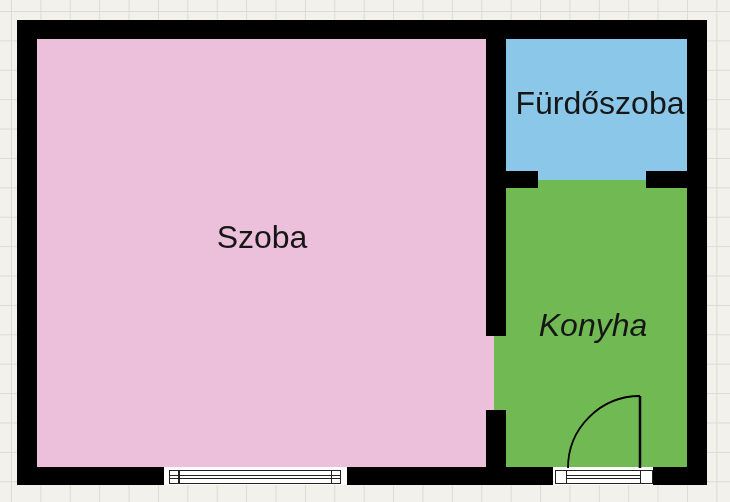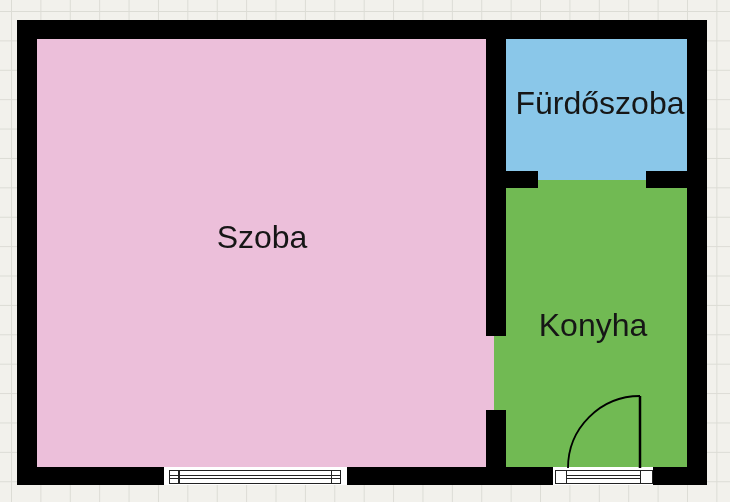--- a/index.html
+++ b/index.html
@@ -68,21 +68,21 @@
   .room-label {
     position: absolute;
     transform: translate(-50%, -50%);
     font-size: 32px;
     color: #161616;
     white-space: nowrap;
     letter-spacing: 0px;
   }
   .label-szoba      { left: 262px; top: 237px; }
   .label-furdoszoba { left: 600px; top: 103px; }
-  .label-konyha     { left: 593px; top: 325px; }
+  .label-konyha     { left: 593px; top: 325px; font-style: italic; }
 </style>
 </head>
 <body>
 
 <div class="canvas">
 
   <div class="abs walls"></div>
 
   <div class="abs room-szoba"></div>
   <div class="abs room-furdoszoba"></div>

